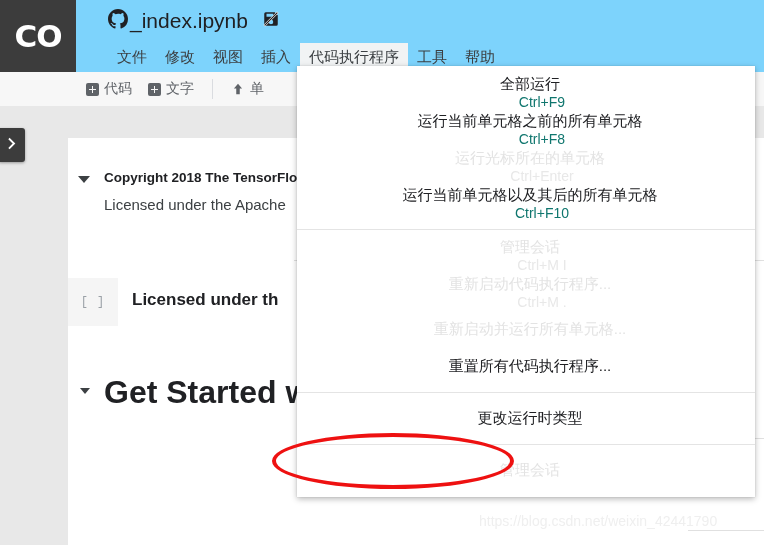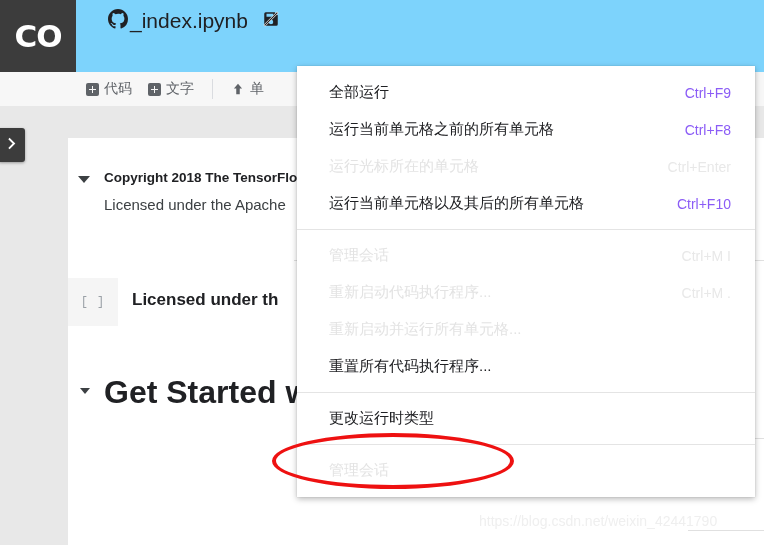--- a/index.html
+++ b/index.html
@@ -262,33 +262,34 @@
     top: 66px;
     width: 458px;
     background: #ffffff;
     box-shadow: 0 2px 6px rgba(0,0,0,0.28), 0 0 1px rgba(0,0,0,0.2);
     padding: 8px 0 8px 0;
     z-index: 40;
   }
   .menu-row {
     display: flex;
     align-items: center;
-    justify-content: space-between;
+    justify-content: center;
     height: 37px;
     padding: 0 24px 0 32px;
     cursor: default;
+    flex-direction: column;
   }
   .menu-row .mi-label {
     font-size: 15px;
     color: #202124;
     white-space: nowrap;
   }
   .menu-row .mi-accel {
     font-size: 14px;
-    color: #8b5cf6;
+    color: #0f766e;
     white-space: nowrap;
     margin-left: 24px;
   }
   .menu-row.disabled .mi-label { color: #e3e3e3; }
   .menu-row.disabled .mi-accel { color: #e8e8e8; }
   .menu-divider {
     height: 1px;
     background: #e4e4e4;
     margin: 7px 0;
   }
@@ -340,20 +341,29 @@
       <span id="save-state-icon">
         <svg width="18" height="18" viewBox="0 0 24 24">
           <path fill="#202124" d="M17 3H5a2 2 0 0 0-2 2v14a2 2 0 0 0 2 2h14a2 2 0 0 0 2-2V7l-4-4zm-5
           16a3 3 0 1 1 0-6 3 3 0 0 1 0 6zm3-10H6V5h9v4z"></path>
           <path stroke="#ffffff" stroke-width="3" d="M3 21 L21 3"></path>
           <path stroke="#202124" stroke-width="1.6" d="M3.5 20.5 L20.5 3.5"></path>
         </svg>
       </span>
     </div>
 
+    <div id="menubar">
+      <div class="menu-item">文件</div>
+      <div class="menu-item">修改</div>
+      <div class="menu-item">视图</div>
+      <div class="menu-item">插入</div>
+      <div class="menu-item active">代码执行程序</div>
+      <div class="menu-item">工具</div>
+      <div class="menu-item">帮助</div>
+    </div>
   </div>
 
   <div id="toolbar">
     <div id="toolbar-inner">
       <div class="tb-btn">
         <span class="tb-plus"></span>
         <span class="tb-label">代码</span>
       </div>
       <div class="tb-btn">
         <span class="tb-plus"></span>

